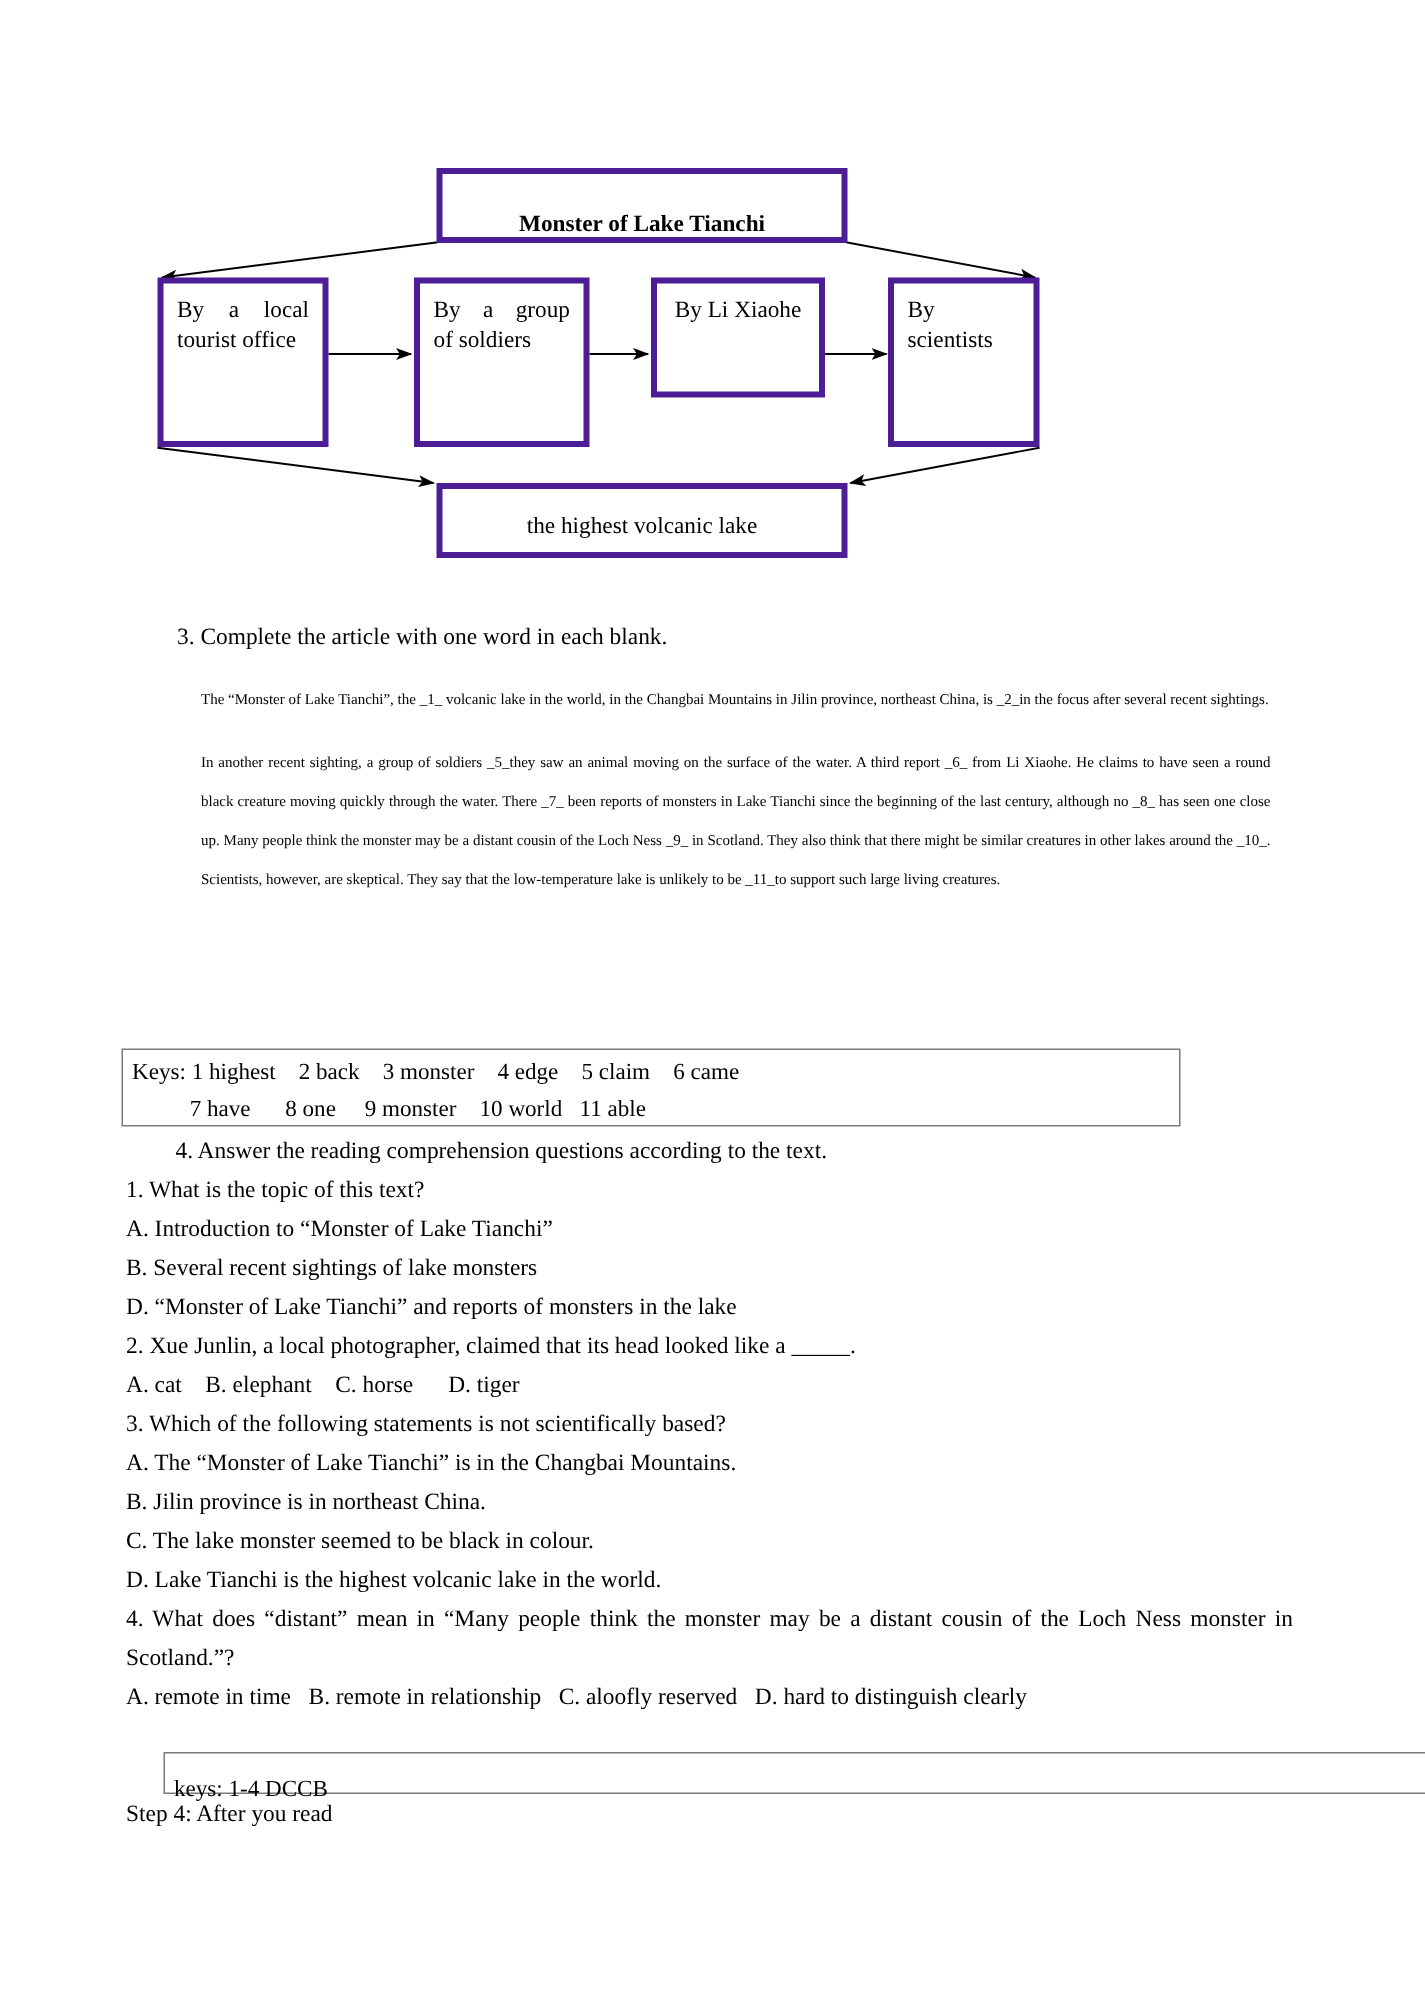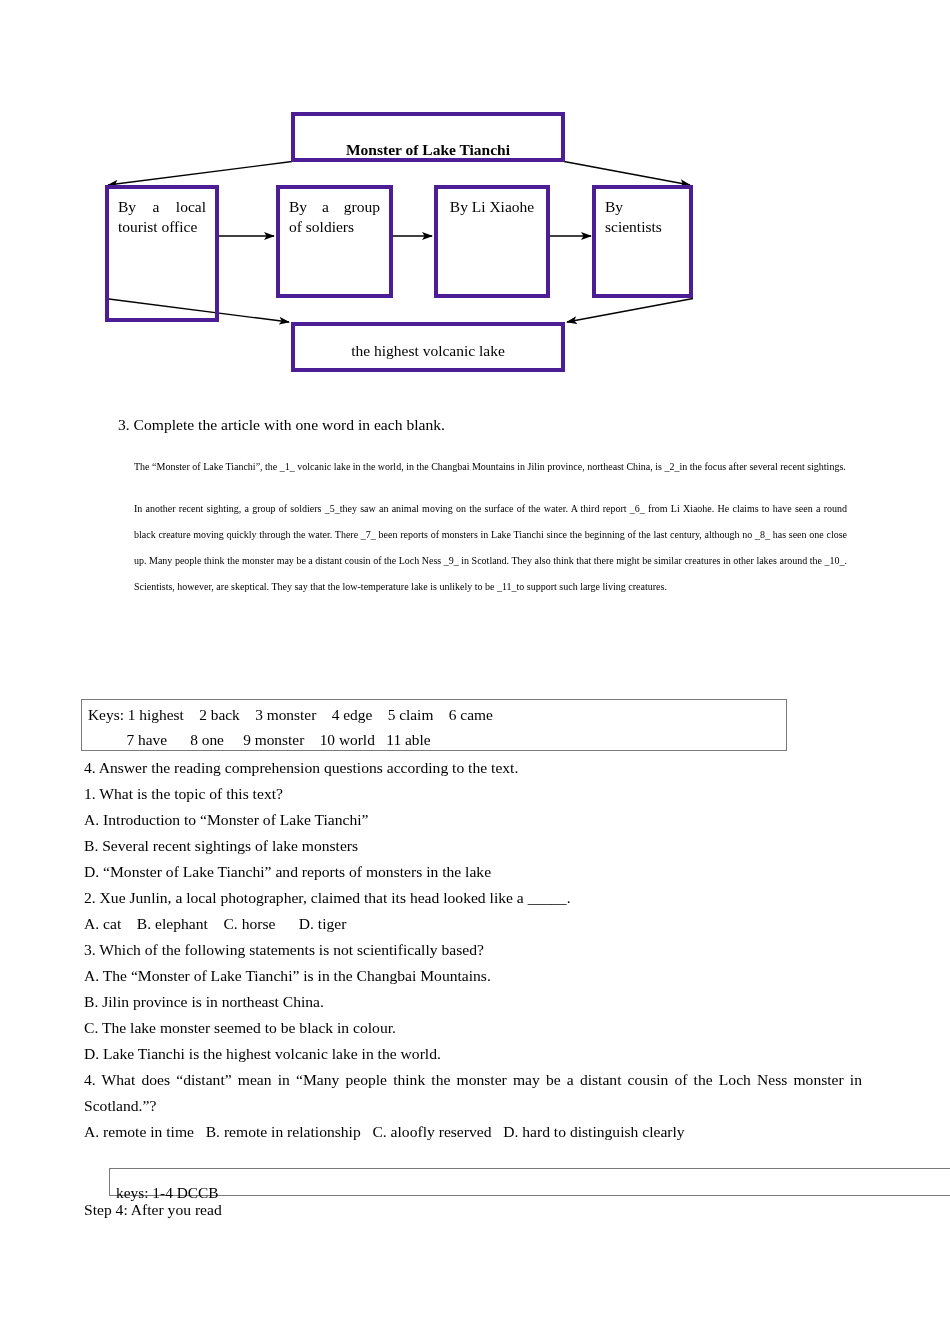--- a/index.html
+++ b/index.html
@@ -124,21 +124,21 @@
     height: 28px;
     padding-top: 11px;
     margin-left: 28px;
   }
 
   .qblock {
     position: absolute;
     left: 84px;
     width: 790px;
   }
-  #q-intro { top: 755px; }
+  #q-intro { top: 755px; margin-left: 33px; }
   #q-list  { top: 781px; }
   #q-tail  { top: 1197px; }
 
   .qline {
     font-size: 15.6px;
     line-height: 26px;
     margin: 0;
     white-space: pre-wrap;
   }
   .qwrap {
@@ -174,35 +174,35 @@
 
       <line x1="105" y1="298.5" x2="289" y2="322" stroke="#000" stroke-width="1.3" marker-end="url(#ah)"></line>
 
       <line x1="693" y1="298.5" x2="567" y2="322" stroke="#000" stroke-width="1.3" marker-end="url(#ah)"></line>
     </svg>
 
     <div class="dbox title" id="box-title" style="left:291px; top:112px; width:274px; height:50px;">
       <div class="inner">Monster of Lake Tianchi</div>
     </div>
 
-    <div class="dbox just" id="box-1" style="left:105px; top:185px; width:114px; height:137px;">
+    <div class="dbox just" id="box-1" style="left:105px; top:185px; width:114px; height:113px;">
       <div class="inner">
         <div>By a local</div>
         <div class="lastline">tourist office</div>
       </div>
     </div>
 
     <div class="dbox just" id="box-2" style="left:276px; top:185px; width:117px; height:113px;">
       <div class="inner">
         <div>By a group</div>
         <div class="lastline">of soldiers</div>
       </div>
     </div>
 
-    <div class="dbox" id="box-3" style="left:434px; top:185px; width:116px; height:113px;">
+    <div class="dbox" id="box-3" style="left:434px; top:185px; width:116px; height:80px;">
       <div class="inner" style="text-align:center; padding-left:0; padding-right:0;">
         <div>By Li Xiaohe</div>
       </div>
     </div>
 
     <div class="dbox" id="box-4" style="left:592px; top:185px; width:101px; height:113px;">
       <div class="inner">
         <div>By</div>
         <div>scientists</div>
       </div>

